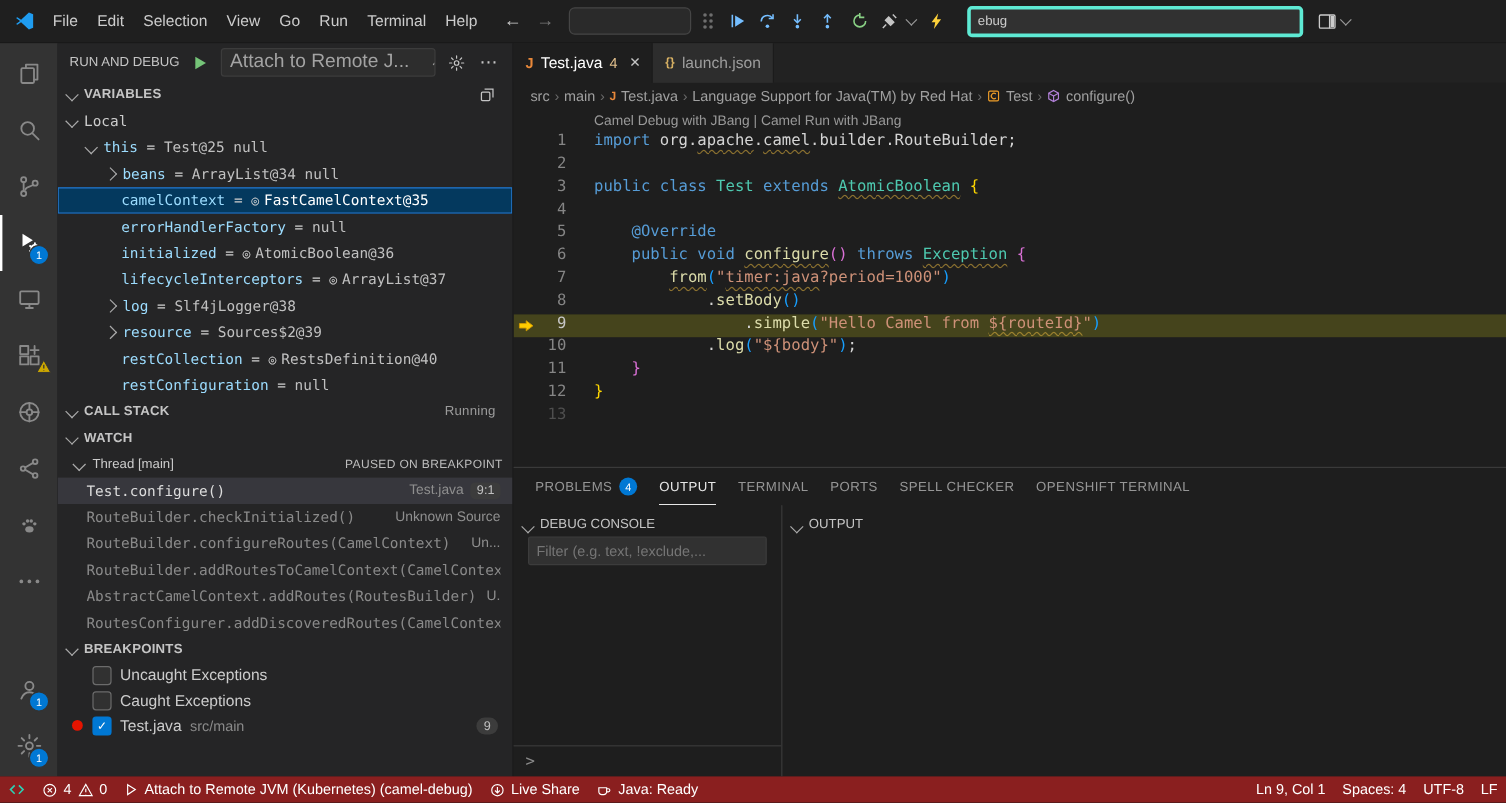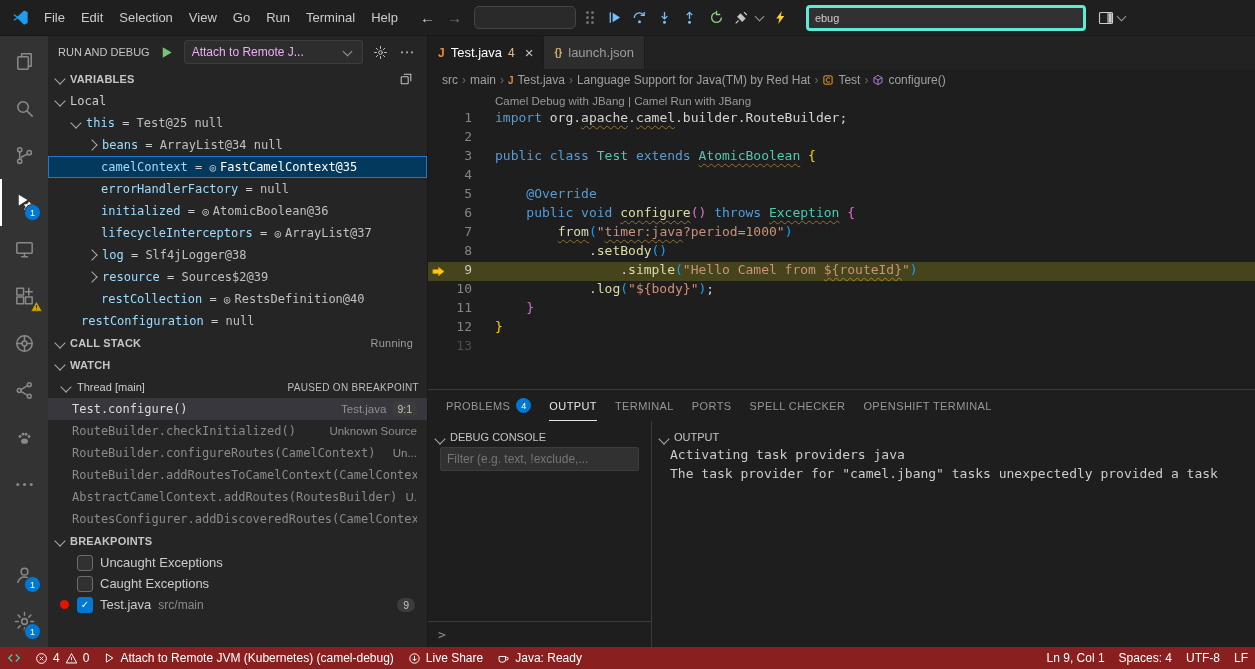--- a/index.html
+++ b/index.html
@@ -31,21 +31,21 @@
   .ab-item{width:48px;height:47px;display:flex;align-items:center;justify-content:center;color:#898989;position:relative}
   .ab-item.active{color:#fff;box-shadow:inset 2px 0 0 #fff}
   .ab-badge{position:absolute;bottom:5px;right:7px;min-width:15px;height:15px;border-radius:50%;background:var(--accent);color:#fff;font-size:9px;display:flex;align-items:center;justify-content:center;border:1px solid #333}
   .ab-warn{position:absolute;bottom:3px;right:5px}
   .ab-bottom{margin-top:auto;display:flex;flex-direction:column;align-items:center;padding-bottom:2px}
 
   
   .sidebar{width:379px;background:#252526;flex:none;display:flex;flex-direction:column;border-right:1px solid #191919;overflow:hidden}
   .sidebar-toolbar{height:32px;display:flex;align-items:center;padding:0 10px;gap:7px;flex:none}
   .sb-title{font-size:11px;color:#c5c5c5;white-space:nowrap}
-  .config-select{height:22px;background:#2d2d2d;border:1px solid #3c3c3c;border-radius:3px;display:flex;align-items:center;padding:0 7px;font-size:12px;color:#f0abfc;flex:1;max-width:168px;gap:22px;overflow:hidden;white-space:nowrap}
+  .config-select{height:22px;background:#2d2d2d;border:1px solid #3c3c3c;border-radius:3px;display:flex;align-items:center;padding:0 7px;font-size:16px;color:#a3a3a3;flex:1;max-width:168px;gap:22px;overflow:hidden;white-space:nowrap}
   .config-select .mini-chev{margin-left:auto}
   .icon-btn{width:20px;height:20px;display:flex;align-items:center;justify-content:center;color:#c5c5c5}
   .sec-h{height:22px;display:flex;align-items:center;font-size:11px;font-weight:700;color:#c5c5c5;padding-left:8px;letter-spacing:.2px;flex:none}
   .sec-h .chev{margin-right:6px}
   .sec-right{margin-left:auto;margin-right:14px;font-weight:400;font-size:11px;color:#9b9b9b}
   .chev{display:inline-block;width:7px;height:7px;border-right:1.3px solid #aaa;border-bottom:1.3px solid #aaa;flex:none}
   .chev.down{transform:rotate(45deg)}
   .chev.right{transform:rotate(-45deg)}
   .var-row{height:22px;display:flex;align-items:center;font:12px "DejaVu Sans Mono",monospace;white-space:pre;overflow:hidden}
   .var-row .chev{margin-right:6px}
@@ -379,21 +379,21 @@
           <div class="var-row" style="padding-left: 8px;"><span class="chev down"></span><span class="var-name plain">Local</span></div>
           <div class="var-row" style="padding-left: 24px;"><span class="chev down"></span><span class="var-name">this</span><span class="var-eq"> = </span><span class="var-val">Test@25 null</span></div>
           <div class="var-row" style="padding-left: 40px;"><span class="chev right"></span><span class="var-name">beans</span><span class="var-eq"> = </span><span class="var-val">ArrayList@34 null</span></div>
           <div class="var-row selected" style="padding-left: 40px;"><span class="twist-sp"></span><span class="var-name">camelContext</span><span class="var-eq"> = </span><span class="var-eye">◎</span><span class="var-val">FastCamelContext@35</span></div>
           <div class="var-row" style="padding-left: 40px;"><span class="twist-sp"></span><span class="var-name">errorHandlerFactory</span><span class="var-eq"> = </span><span class="var-val">null</span></div>
           <div class="var-row" style="padding-left: 40px;"><span class="twist-sp"></span><span class="var-name">initialized</span><span class="var-eq"> = </span><span class="var-eye">◎</span><span class="var-val">AtomicBoolean@36</span></div>
           <div class="var-row" style="padding-left: 40px;"><span class="twist-sp"></span><span class="var-name">lifecycleInterceptors</span><span class="var-eq"> = </span><span class="var-eye">◎</span><span class="var-val">ArrayList@37</span></div>
           <div class="var-row" style="padding-left: 40px;"><span class="chev right"></span><span class="var-name">log</span><span class="var-eq"> = </span><span class="var-val">Slf4jLogger@38</span></div>
           <div class="var-row" style="padding-left: 40px;"><span class="chev right"></span><span class="var-name">resource</span><span class="var-eq"> = </span><span class="var-val">Sources$2@39</span></div>
           <div class="var-row" style="padding-left: 40px;"><span class="twist-sp"></span><span class="var-name">restCollection</span><span class="var-eq"> = </span><span class="var-eye">◎</span><span class="var-val">RestsDefinition@40</span></div>
-          <div class="var-row" style="padding-left: 20px;"><span class="twist-sp"></span><span class="var-name">restConfiguration</span><span class="var-eq"> = </span><span class="var-val">null</span></div>
+          <div class="var-row" style="padding-left: 40px;"><span class="twist-sp"></span><span class="var-name">restConfiguration</span><span class="var-eq"> = </span><span class="var-val">null</span></div>
         </div>
 
       <div class="sec-h">
         <span class="chev down"></span>
         <span>CALL STACK</span>
         <span class="sec-right">Running</span>
       </div>
 
       <div class="sec-h">
         <span class="chev down"></span>
@@ -566,21 +566,20 @@
             <input class="filter-input" placeholder="Filter (e.g. text, !exclude,..." style="">
             <div class="repl">
               <span>&gt;</span>
             </div>
           </div>
           <div class="output-pane">
             <div class="pane-h">
               <span class="chev down"></span>
               <span>OUTPUT</span>
             </div>
-            <div class="output-content" id="outputContent"><div class="out-line">Activating task providers java</div><div class="out-line">The task provider for "camel.jbang" tasks unexpectedly provided a task</div></div>
           </div>
         </div>
       </div>
     </div>
   </div>
 
   <div class="statusbar">
     <div id="statusLeft" style="display:flex;height:100%">
         <div class="sb-item teal">
           <span class="ic">

